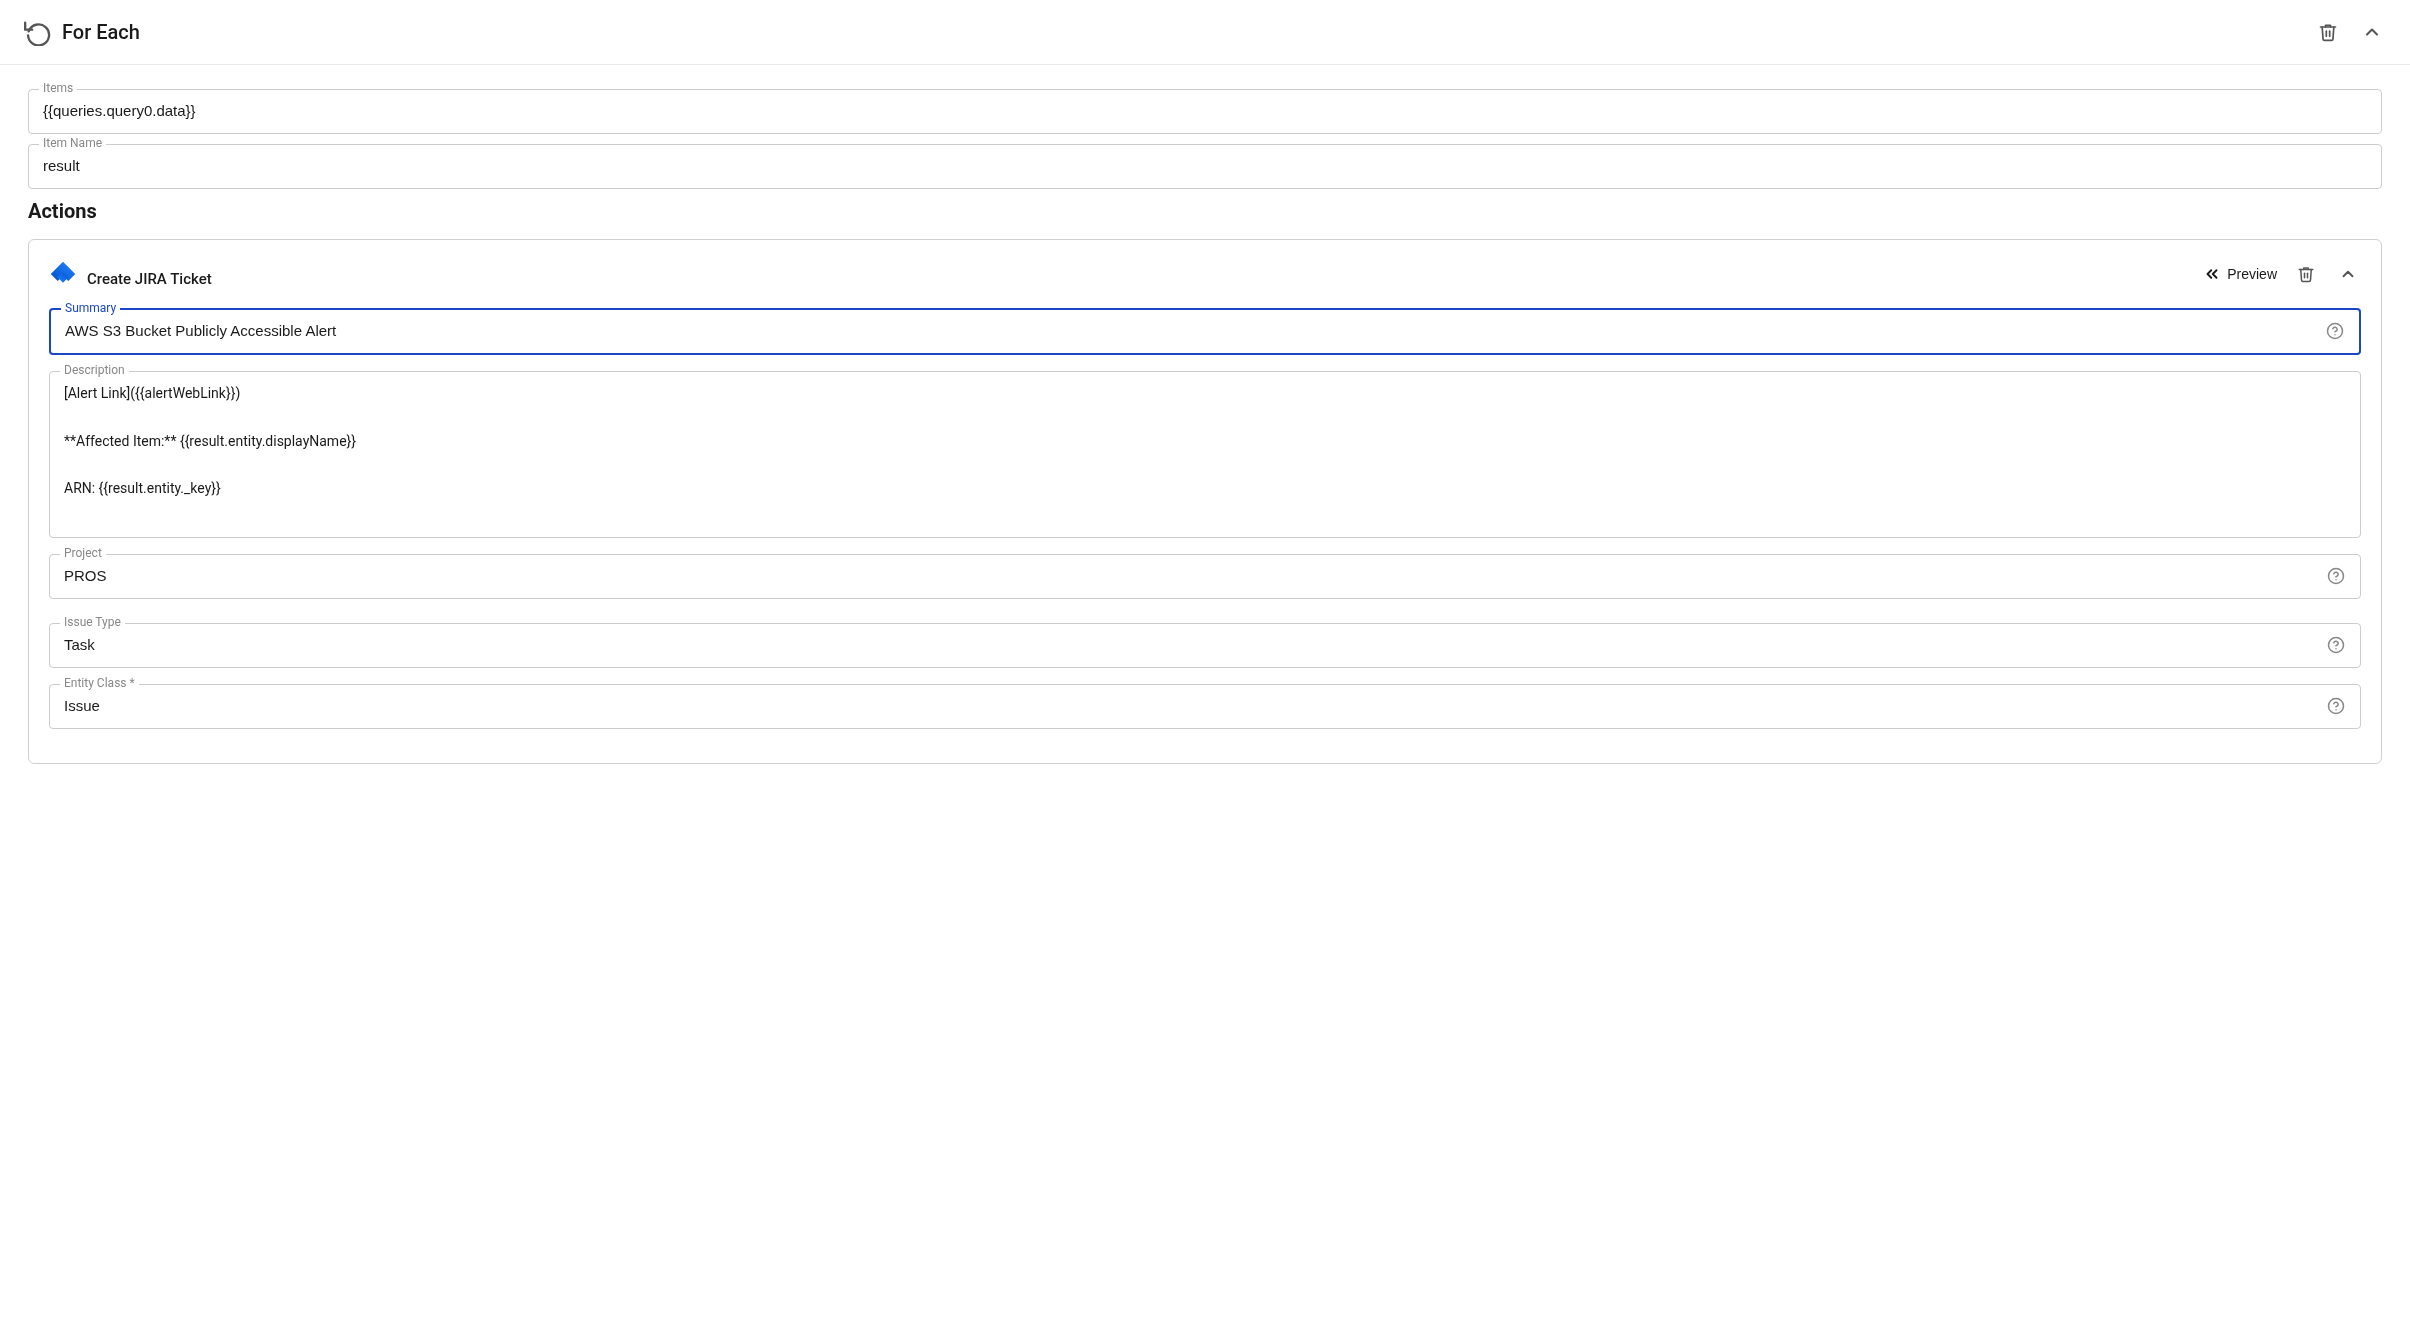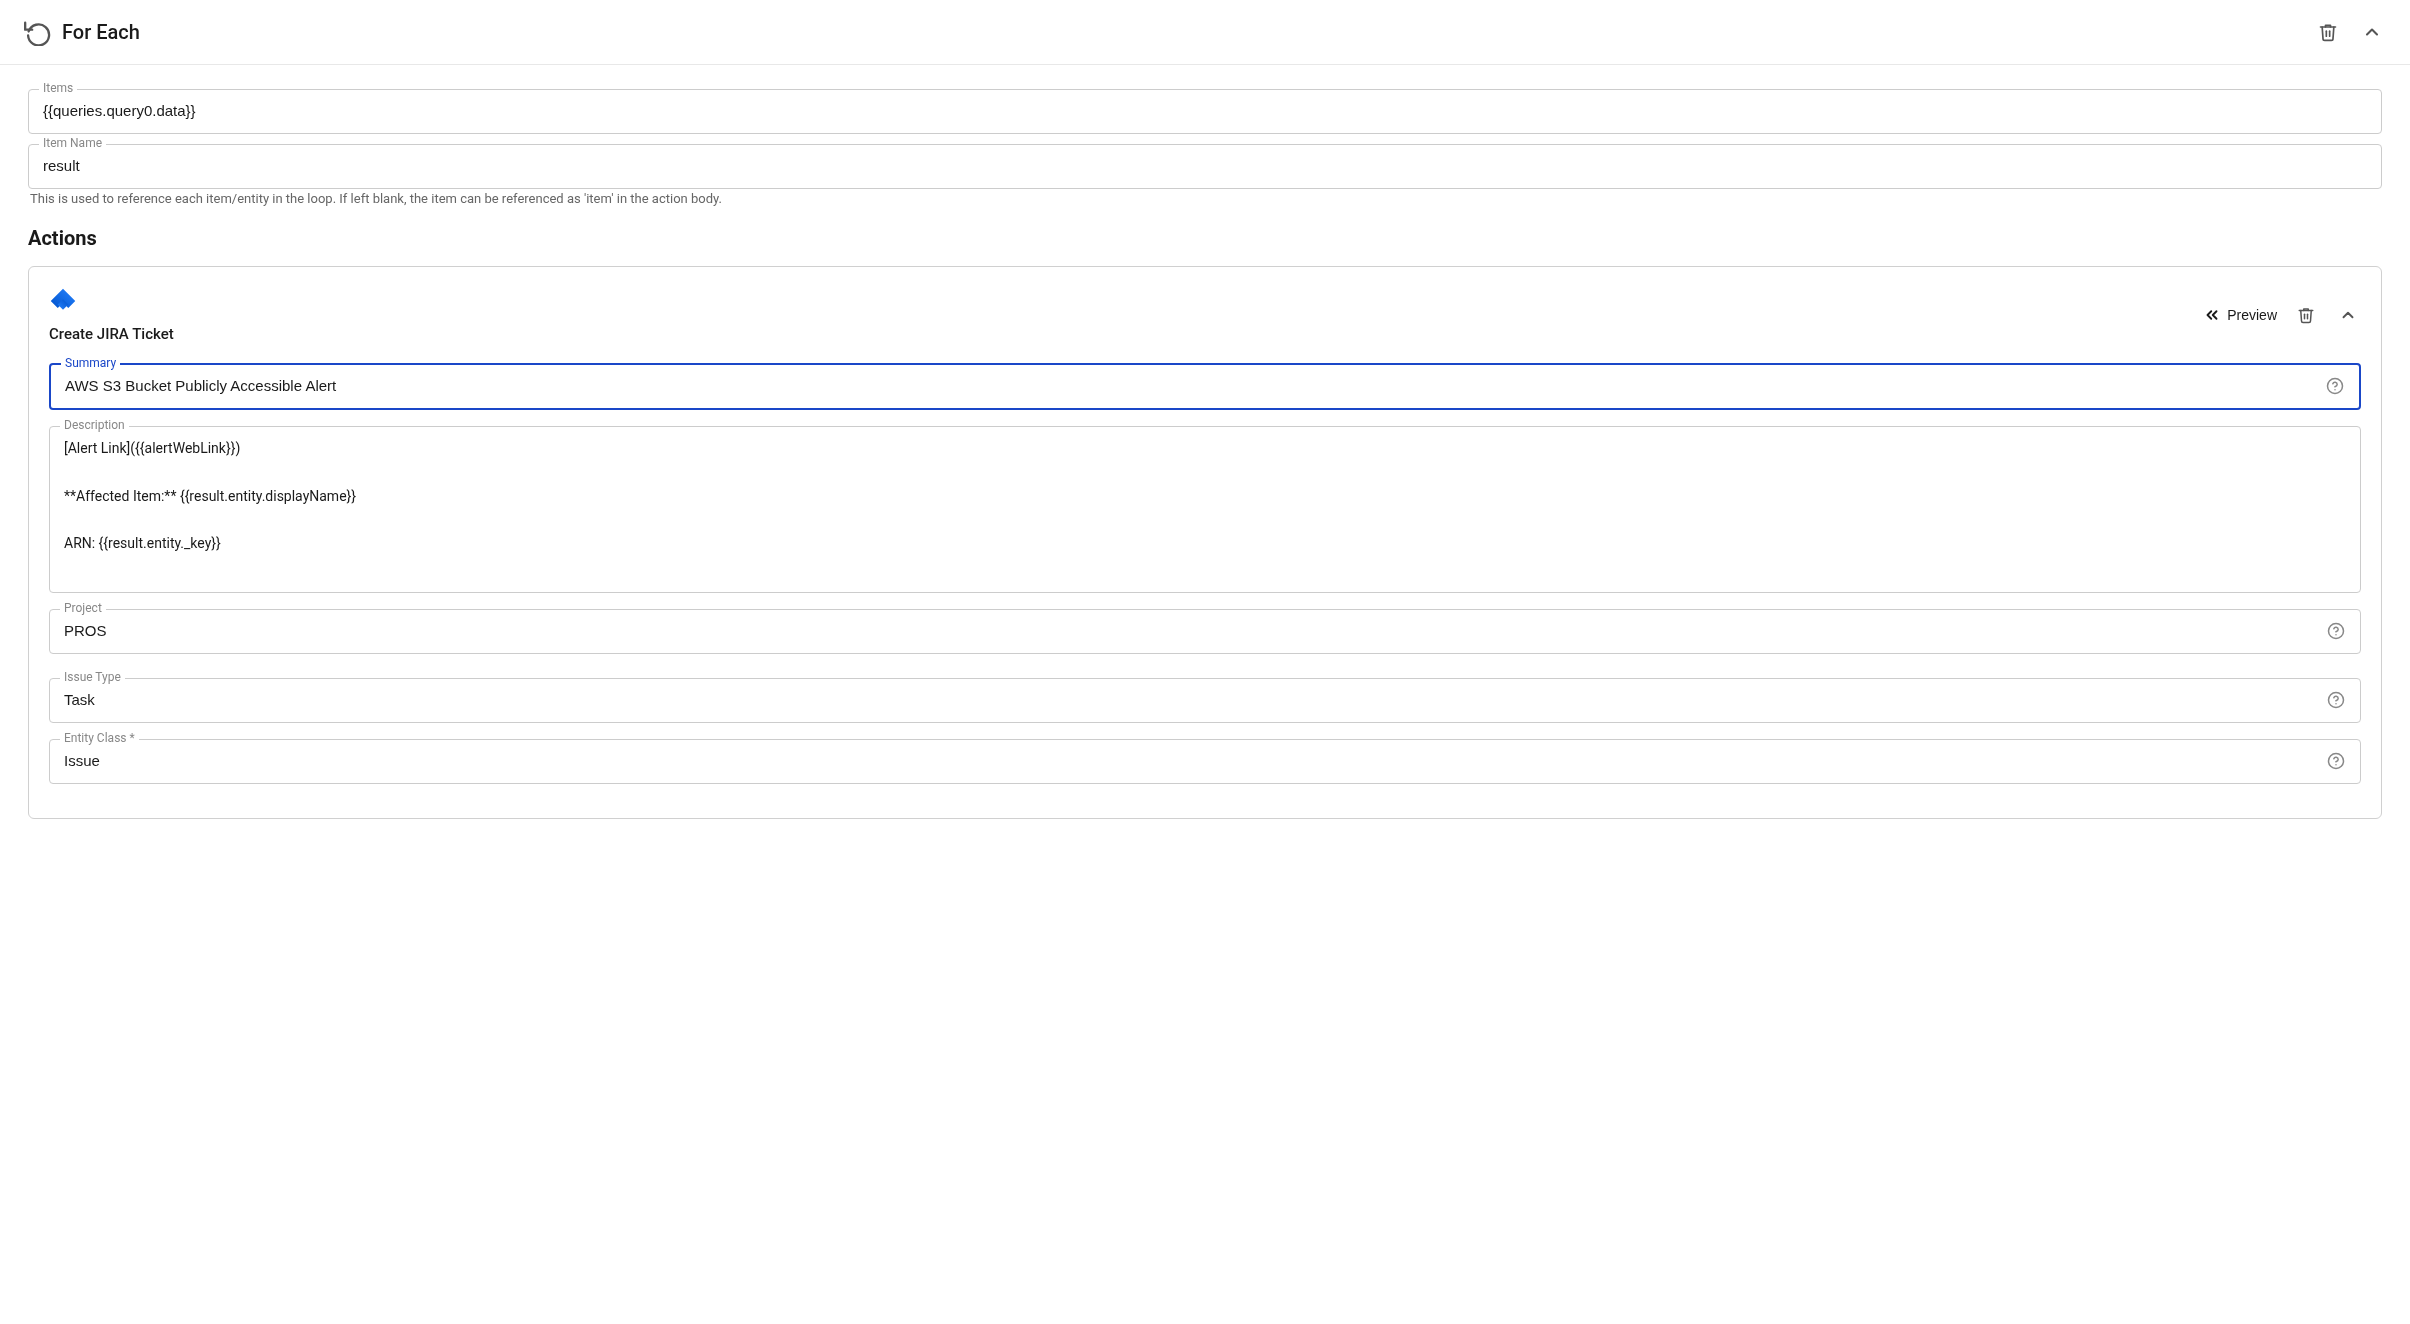--- a/index.html
+++ b/index.html
@@ -155,23 +155,22 @@
 
     .action-card-header {
       display: flex;
       align-items: center;
       justify-content: space-between;
       margin-bottom: 20px;
     }
 
     .action-card-title-area {
       display: flex;
-      align-items: flex-start;
+      align-items: flex-end;
       gap: 10px;
-      flex-direction: column;
     }
 
     .jira-icon {
       width: 28px;
       height: 28px;
     }
 
     .action-card-title {
       font-size: 15px;
       font-weight: 500;
@@ -255,21 +254,20 @@
     <div class="field-group">
       <span class="field-label">Items</span>
       <input class="field-value" type="text" value="{{queries.query0.data}}" style="">
     </div>
 
     <div class="field-group">
       <span class="field-label">Item Name</span>
       <input class="field-value" type="text" value="result" style="">
     </div>
 
-    <p class="helper-text">This is used to reference each item/entity in the loop. If left blank, the item can be referenced as 'item' in the action body.</p>
 
     <h3 class="actions-title">Actions</h3>
 
     <div class="action-card">
 
       <div class="action-card-header">
         <div class="action-card-title-area">
 
           <svg class="jira-icon" viewBox="0 0 32 32" xmlns="http://www.w3.org/2000/svg">
             <defs>

